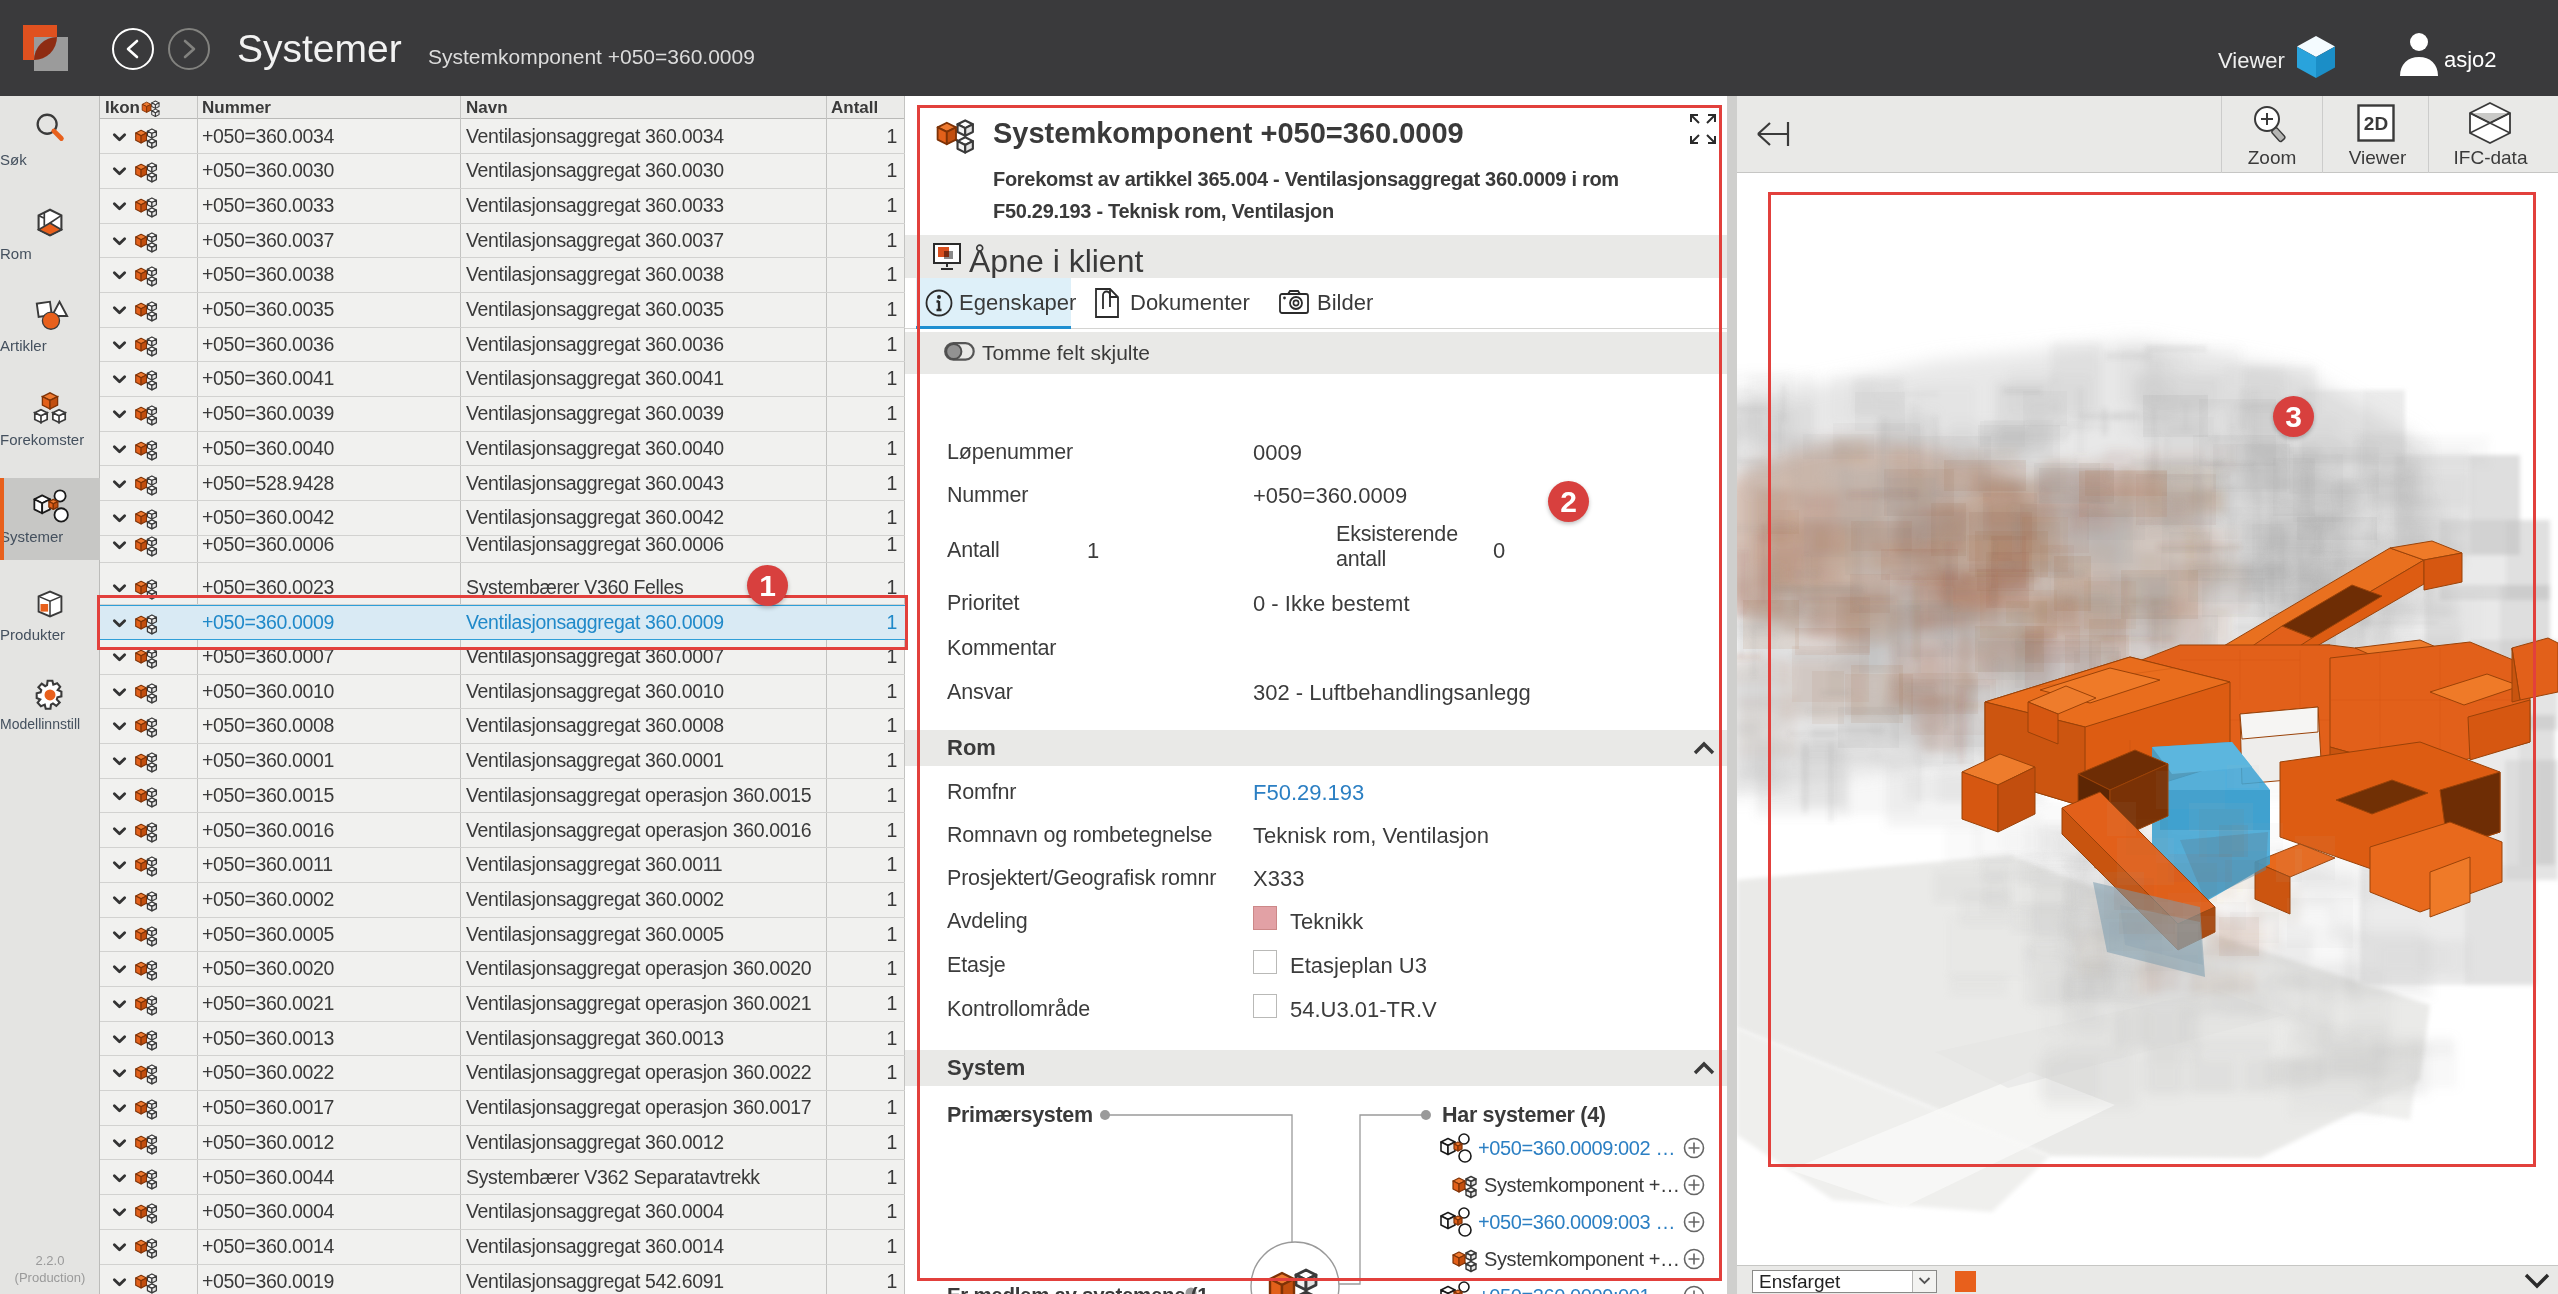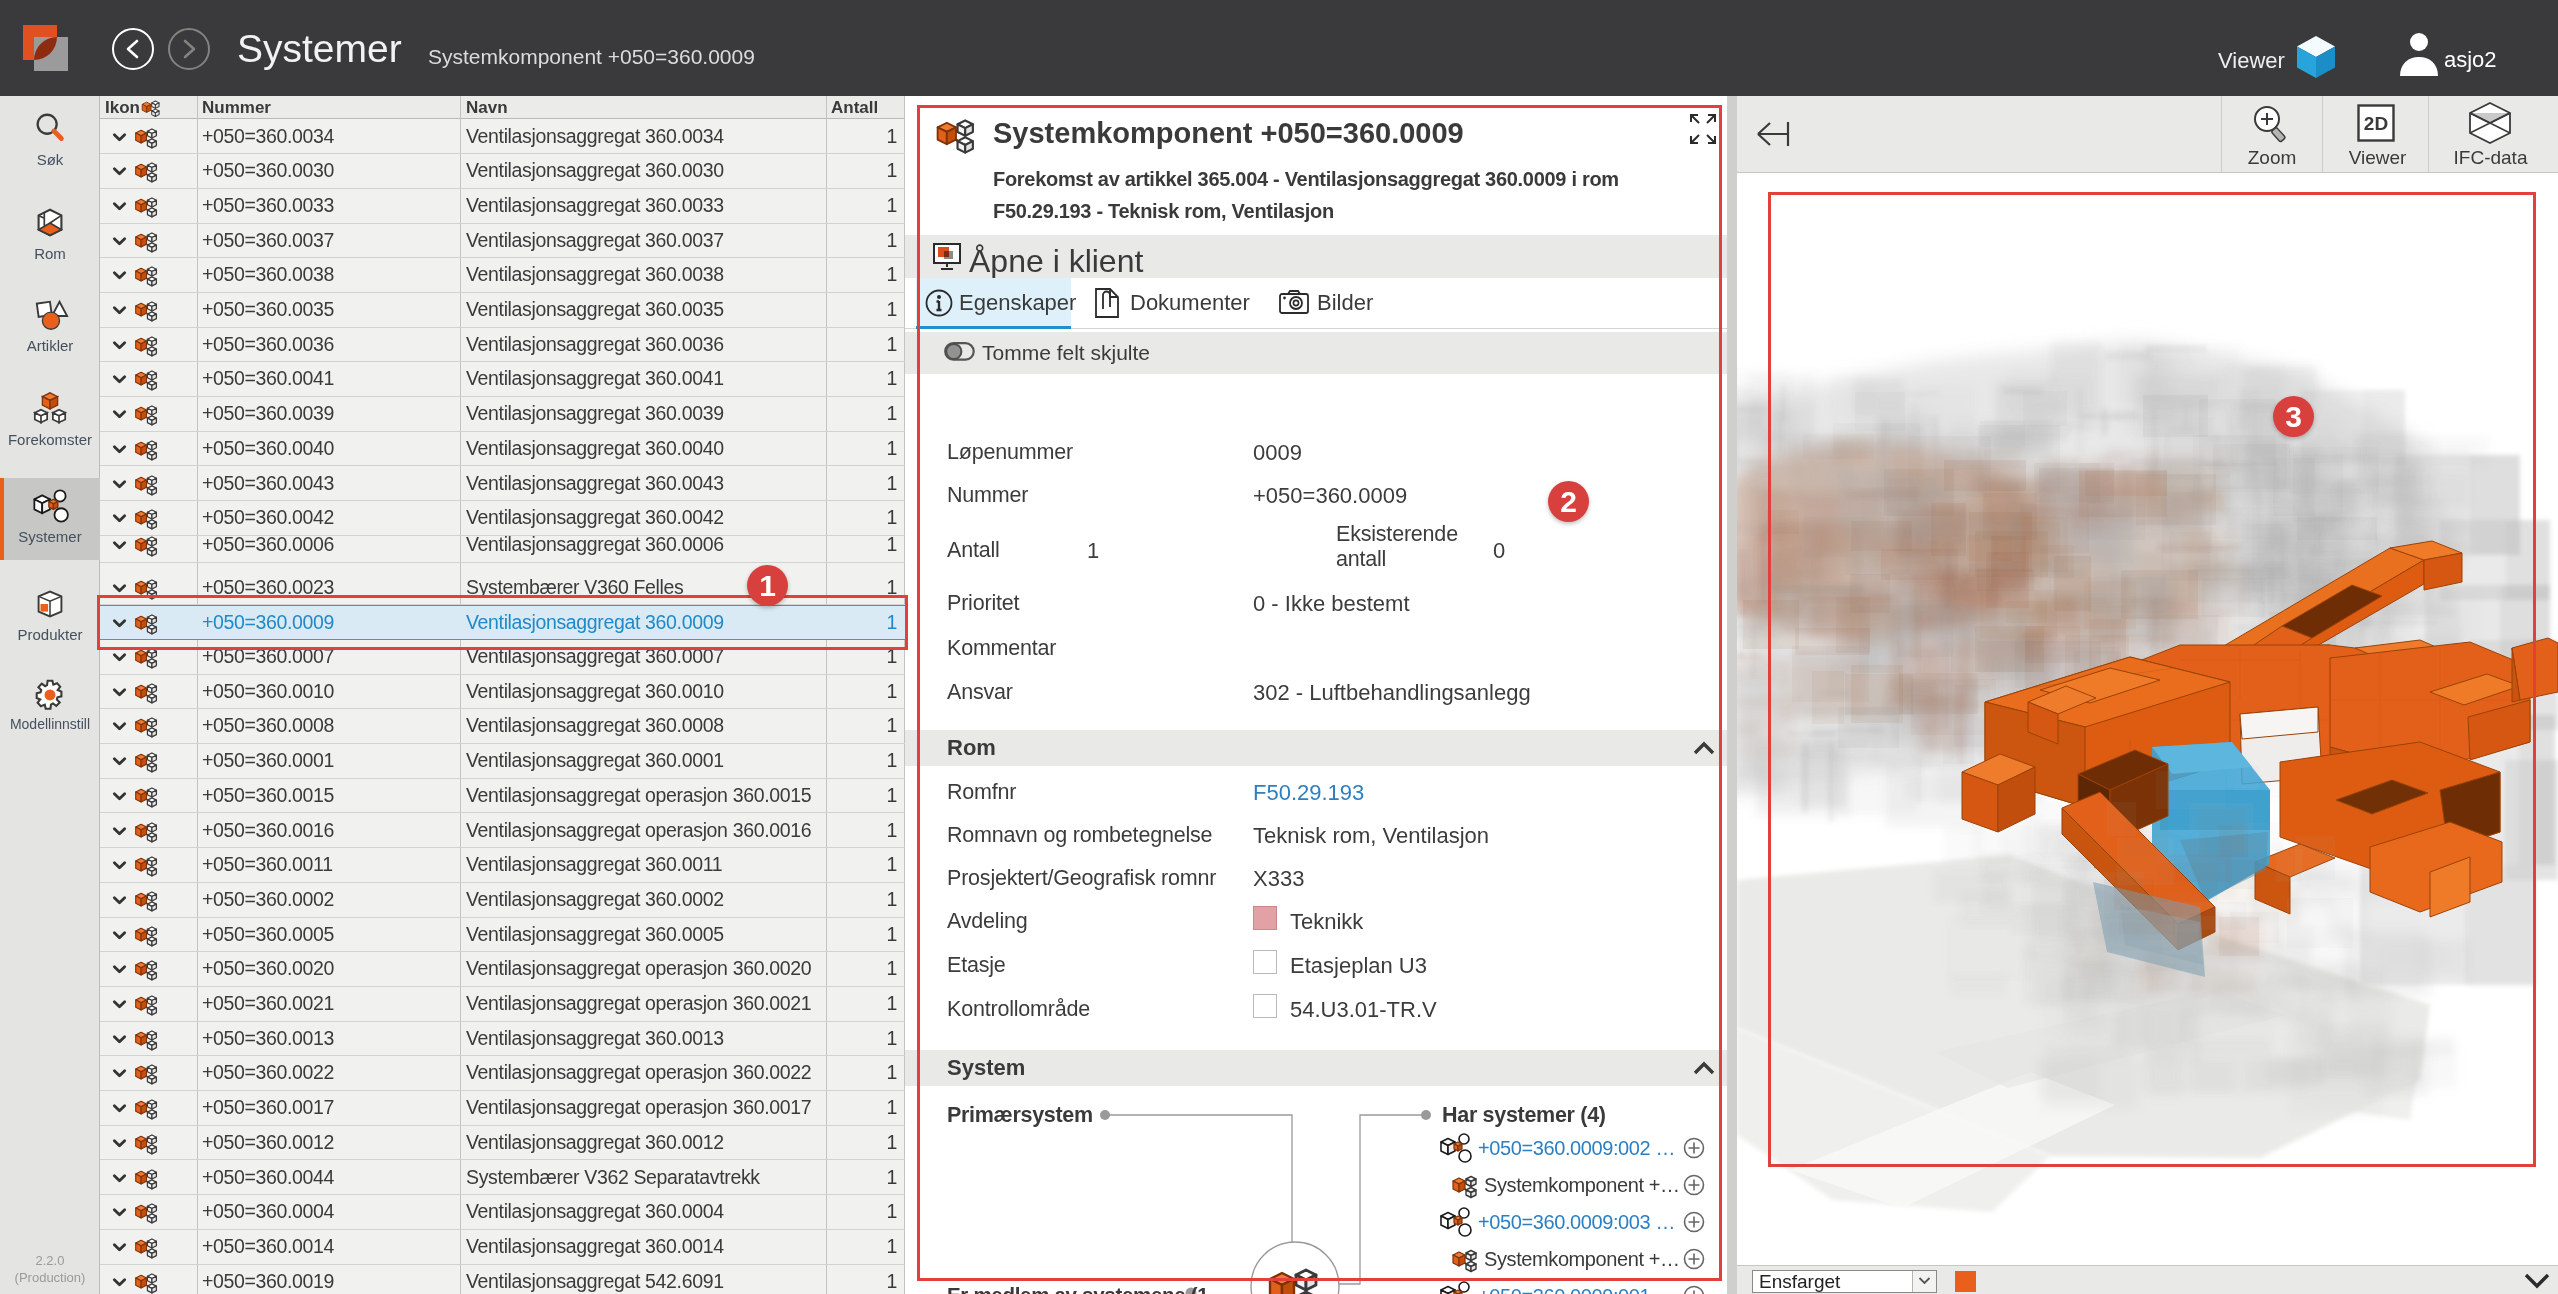--- a/index.html
+++ b/index.html
@@ -4,21 +4,21 @@
 *{margin:0;padding:0;box-sizing:border-box}
 html,body{width:2558px;height:1294px;overflow:hidden;font-family:"Liberation Sans",sans-serif;background:#fff;position:relative}
 
 #hdr{position:absolute;left:0;top:0;width:2558px;height:96px;background:#3a3a3c}
 #hdr .title{position:absolute;left:237px;top:27px;font-size:39px;color:#f2f2f2}
 #hdr .subtitle{position:absolute;left:428px;top:45px;font-size:21px;color:#dcdcdc}
 .navbtn{position:absolute;top:28px;width:42px;height:42px;border-radius:50%;border:2.5px solid #fff}
 .navbtn svg{position:absolute;left:10px;top:9px;width:18px;height:20px}
 
 #side{position:absolute;left:0;top:96px;width:100px;height:1198px;background:#e4e4e2;border-right:1px solid #bcbcba}
-.sitem{position:absolute;left:0;width:100px;text-align:center;color:#44505e;font-size:15px}
+.sitem{position:absolute;left:0;width:100px;text-align:left;color:#44505e;font-size:15px}
 .sitem svg{width:38px;height:38px;display:block;margin:0 auto 3px}
 .sitem.on{background:#c7c7c5}
 .sitem.on:before{content:"";position:absolute;left:0;top:0;bottom:0;width:4px;background:#e8601c}
 #ver{position:absolute;left:0;bottom:8px;width:100px;text-align:center;color:#9a9a9a;font-size:13px;line-height:17px}
 
 #tbl{position:absolute;left:100px;top:96px;width:805px;height:1198px;background:#f1f1ef;overflow:hidden}
 #thead{position:absolute;left:0;top:0;width:805px;height:23px;background:#ebebe9;border-bottom:1px solid #b9b9b7;font-weight:bold;color:#3a3a3a;font-size:17px}
 #thead span{position:absolute;top:2px}
 .vline{position:absolute;top:0;bottom:0;width:1px;background:#c3c3c1}
 .trow{position:absolute;left:0;width:805px;height:34.7px;border-bottom:1px solid #d2d2d0;color:#3a3a3a;font-size:19.5px;letter-spacing:-0.35px}
@@ -294,21 +294,21 @@
       <span class="cnavn">Ventilasjonsaggregat 360.0040</span>
       <span class="cant">1</span>
     </div>
 <div class="trow" style="top:370.5px">
       <svg class="chev" viewBox="0 0 16 16">
         <path d="M2.5 5l5.5 5.5L13.5 5" fill="none" stroke="currentColor" stroke-width="3" stroke-linecap="round" stroke-linejoin="round"></path>
       </svg>
       <svg class="cico" viewBox="0 0 30 30">
         <use href="#ic-comp"></use>
       </svg>
-      <span class="cnum">+050=360.0043</span>
+      <span class="cnum">+050=528.9428</span>
       <span class="cnavn">Ventilasjonsaggregat 360.0043</span>
       <span class="cant">1</span>
     </div>
 <div class="trow" style="top:405.2px">
       <svg class="chev" viewBox="0 0 16 16">
         <path d="M2.5 5l5.5 5.5L13.5 5" fill="none" stroke="currentColor" stroke-width="3" stroke-linecap="round" stroke-linejoin="round"></path>
       </svg>
       <svg class="cico" viewBox="0 0 30 30">
         <use href="#ic-comp"></use>
       </svg>

